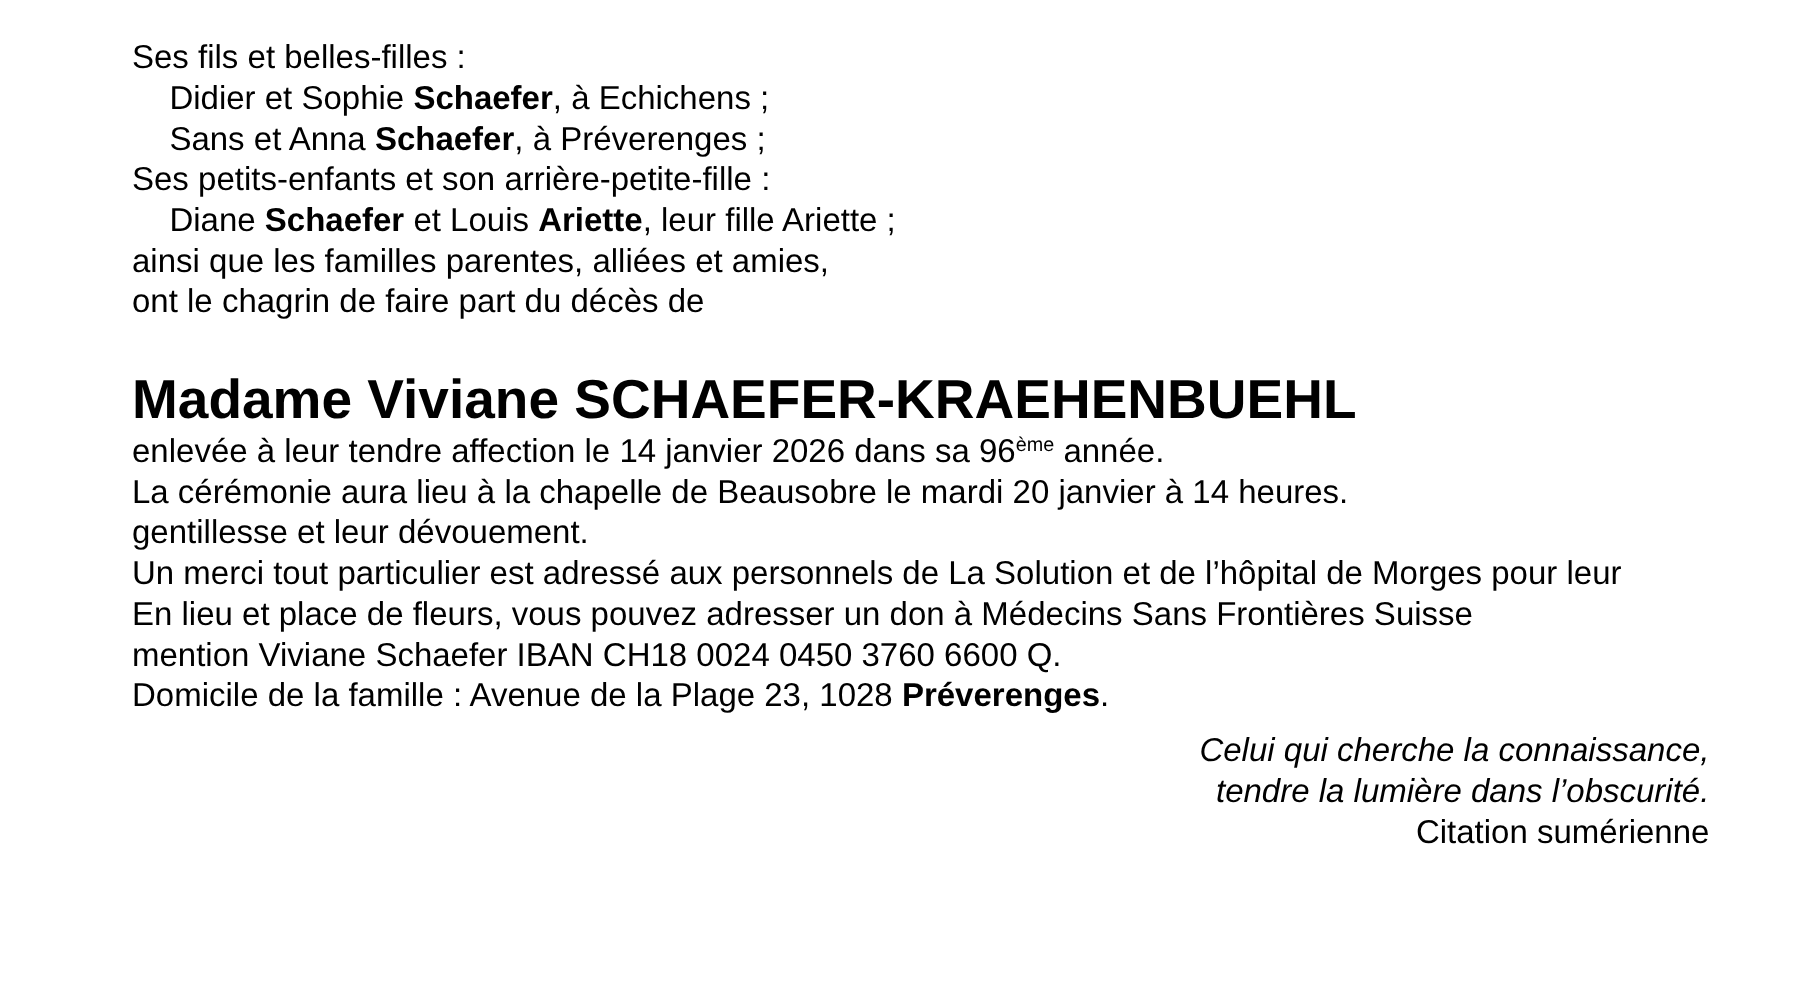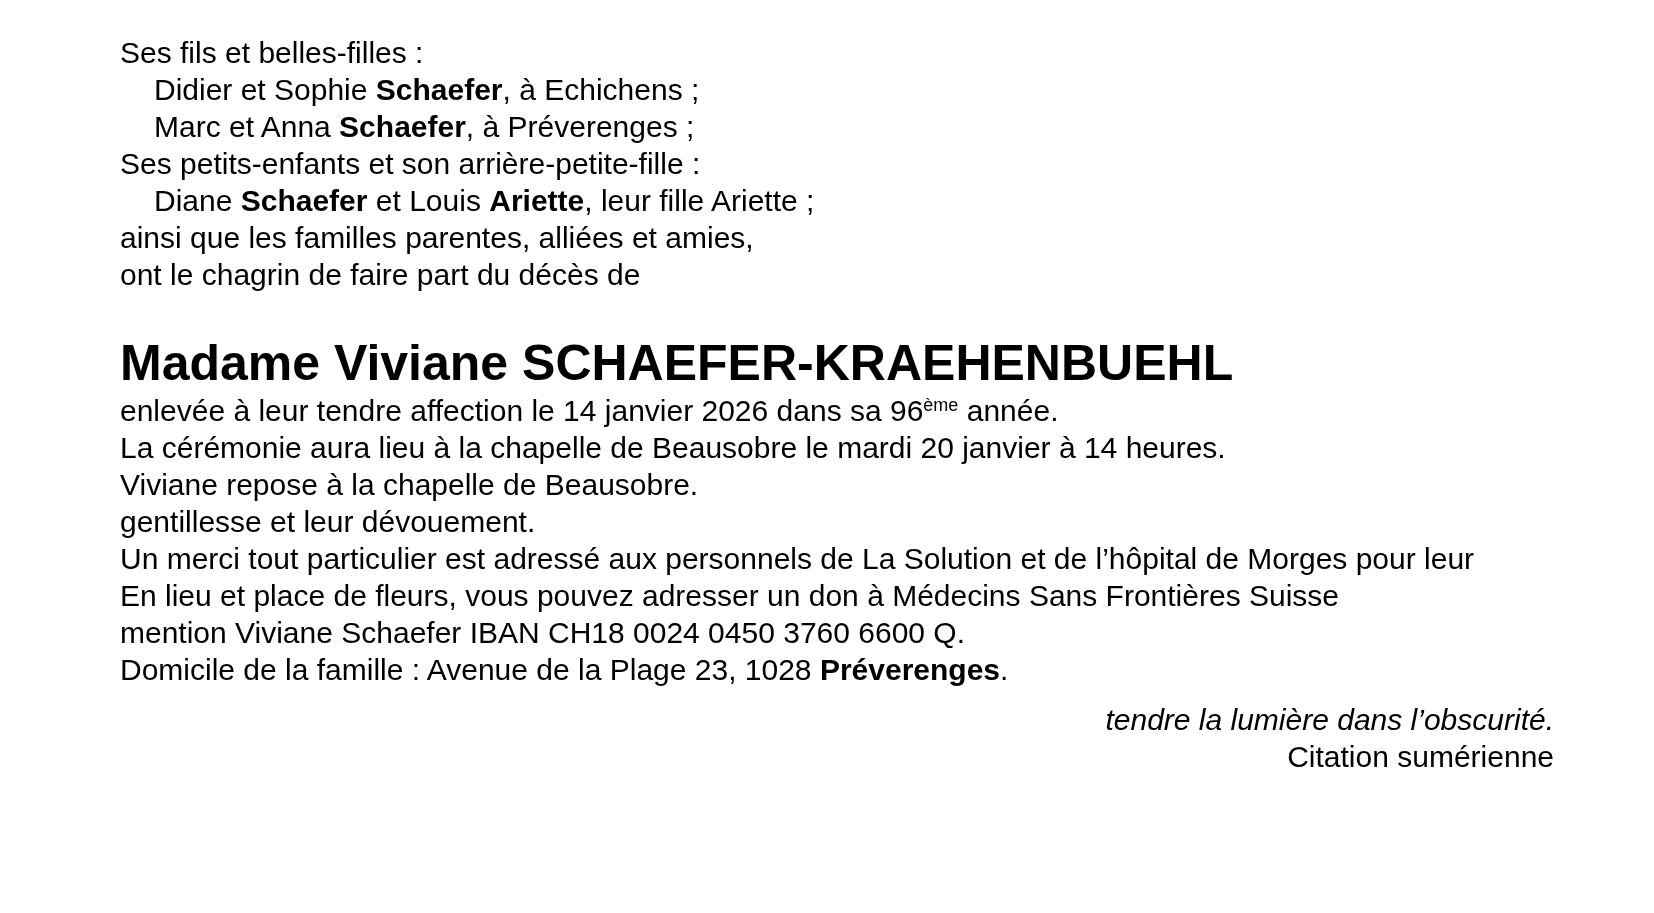--- a/index.html
+++ b/index.html
@@ -53,38 +53,38 @@
   }
 </style>
 </head>
 <body>
 
 <div class="page">
 
   <div class="intro">
       <div class="line"><span class="">Ses fils et belles-filles :</span></div>
       <div class="line indent"><span class="">Didier et Sophie </span><span class=" seg-bold">Schaefer</span><span class="">, à Echichens ;</span></div>
-      <div class="line indent"><span class="">Marc et Anna </span><span class=" seg-bold">Schaefer</span><span class="">, à Préverenges ;</span></div>
+      <div class="line indent"><span class="">Sans et Anna </span><span class=" seg-bold">Schaefer</span><span class="">, à Préverenges ;</span></div>
       <div class="line"><span class="">Ses petits-enfants et son arrière-petite-fille :</span></div>
       <div class="line indent"><span class="">Diane </span><span class=" seg-bold">Schaefer</span><span class=""> et Louis </span><span class=" seg-bold">Ariette</span><span class="">, leur fille Ariette ;</span></div>
       <div class="line"><span class="">ainsi que les familles parentes, alliées et amies,</span></div>
       <div class="line"><span class="">ont le chagrin de faire part du décès de</span></div>
     </div>
 
   <div class="title">Madame Viviane SCHAEFER-KRAEHENBUEHL</div>
 
   <div class="details">
       <div class="line"><span class="">enlevée à leur tendre affection le 14 janvier 2026 dans sa 96</span><span class=" seg-sup">ème</span><span class=""> année.</span></div>
       <div class="line"><span class="">La cérémonie aura lieu à la chapelle de Beausobre le mardi 20 janvier à 14 heures.</span></div>
-      <div class="line"><span class="">Viviane repose à la chapelle de Beausobre.</span></div>
       <div class="line"><span class="">gentillesse et leur dévouement.</span></div>
       <div class="line"><span class="">Un merci tout particulier est adressé aux personnels de La Solution et de l’hôpital de Morges pour leur</span></div>
       <div class="line"><span class="">En lieu et place de fleurs, vous pouvez adresser un don à Médecins Sans Frontières Suisse</span></div>
       <div class="line"><span class="">mention Viviane Schaefer IBAN CH18 0024 0450 3760 6600 Q.</span></div>
       <div class="line"><span class="">Domicile de la famille : Avenue de la Plage 23, 1028 </span><span class=" seg-bold">Préverenges</span><span class="">.</span></div>
     </div>
 
   <div class="quote">
+      <div class="line"><span class=" seg-italic">Celui qui cherche la connaissance,</span></div>
       <div class="line"><span class=" seg-italic">tendre la lumière dans l’obscurité.</span></div>
       <div class="line"><span class="">Citation sumérienne</span></div>
     </div>
 
 </div>
 
 </body></html>

